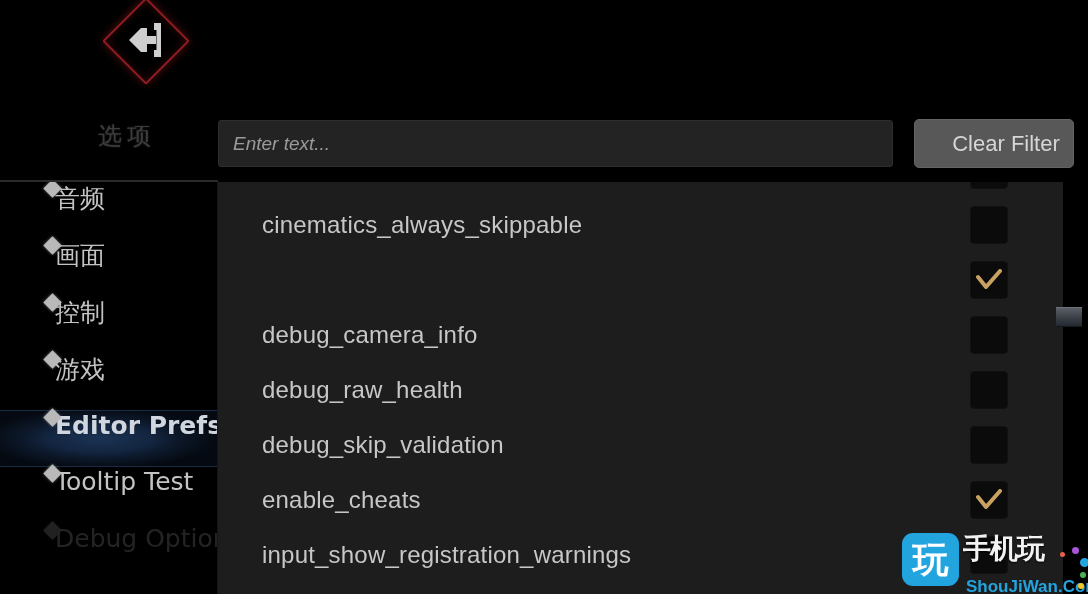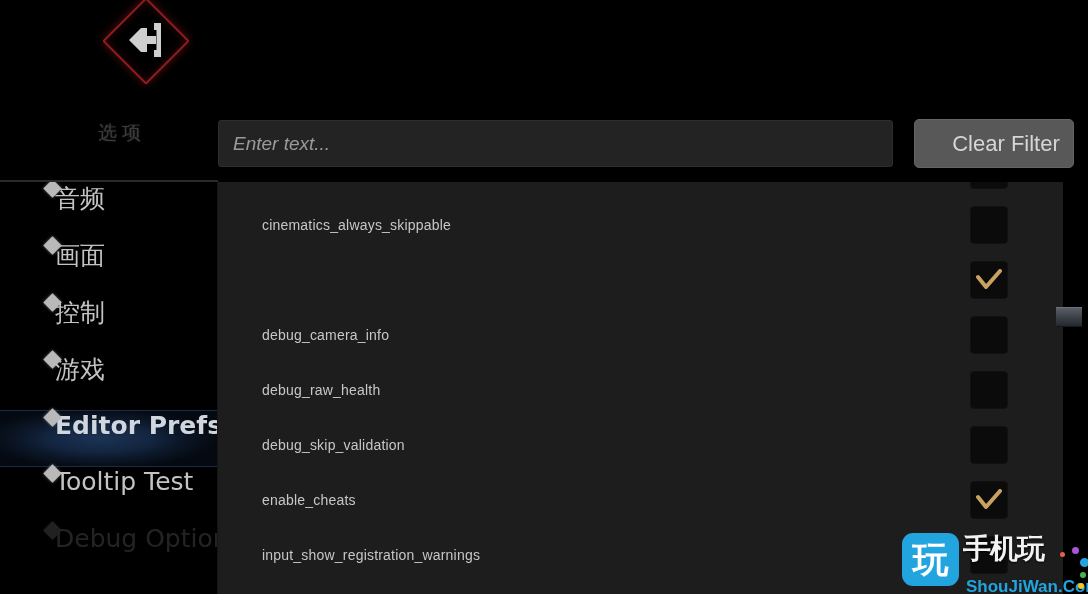--- a/index.html
+++ b/index.html
@@ -45,21 +45,21 @@
   }
   #back-glyph {
     position:absolute; left:50%; top:50%;
     width:44px; height:40px;
     margin-left:-21px; margin-top:-21px;
   }
 
   #title-cn {
     position:absolute; left:98px; top:120px;
     width:100px;
-    font-size:19px;
+    font-size:24px;
     letter-spacing:5px;
     color:#3c3c3c;
     text-shadow:0 0 2px #2a2a2a;
     font-family:"DejaVu Sans", sans-serif;
     white-space:nowrap;
   }
 
   
   #search-input {
     position:absolute; left:218px; top:120px;
@@ -143,21 +143,21 @@
     overflow:hidden;
   }
   #list-inner { position:absolute; left:0; top:-40px; width:845px; }
   .srow {
     position:relative;
     height:55px;
     display:flex; align-items:center;
     padding-left:44px;
   }
   .srow .skey {
-    font-size:14px;
+    font-size:24px;
     color:#c7c7c7;
     font-family:"Liberation Sans", sans-serif;
     letter-spacing:.2px;
     white-space:nowrap;
   }
   .srow .cbox {
     position:absolute; right:55px; top:50%;
     margin-top:-19px;
     width:38px; height:38px;
     background:#0b0b0b;

